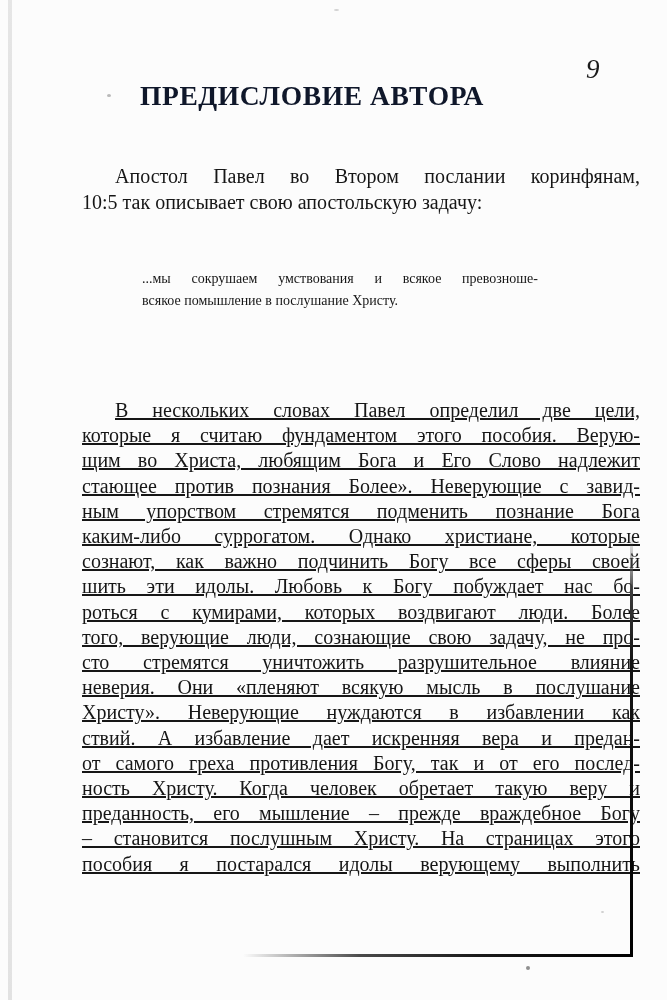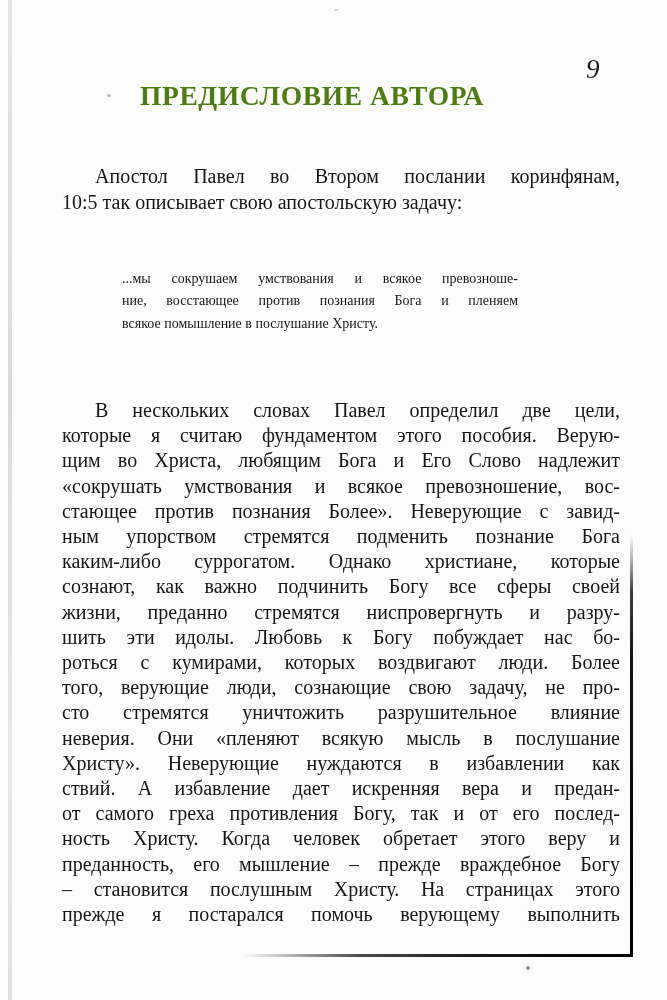--- a/index.html
+++ b/index.html
@@ -35,23 +35,23 @@
   }
   .title {
     position: absolute;
     left: 140px;
     top: 80px;
     margin: 0;
     font-size: 27.5px;
     font-weight: bold;
     letter-spacing: 0.6px;
     white-space: nowrap;
-    color: #4d7c0f;
+    color: #0f172a;
   }
-  .para { position: absolute; }
+  .para { position: absolute; margin-left: 20px; }
   .para .line {
     text-align: justify;
     text-align-last: justify;
   }
   .para:not(.justify-all) .line:last-child {
     text-align: right;
     text-align-last: left;
   }
   .indent-first .line:first-child {
     text-indent: 33px;
@@ -69,20 +69,21 @@
     width: 396px;
     font-size: 14px;
     line-height: 22.3px;
   }
   .body-text {
     left: 62px;
     top: 398px;
     width: 558px;
     font-size: 20px;
     line-height: 25.2px;
+    text-decoration: underline;
   }
   
   .border-right {
     position: absolute;
     left: 630px;
     top: 534px;
     width: 3px;
     height: 423px;
     background: linear-gradient(to bottom,
       rgba(0,0,0,0) 0%, rgba(90,90,90,0.45) 6%, #3a3a3a 14%, #141414 30%, #000 100%);
@@ -113,46 +114,43 @@
 
   <h1 class="title">ПРЕДИСЛОВИЕ АВТОРА</h1>
 
   <div class="para intro indent-first">
       <div class="line">Апостол Павел во Втором послании коринфянам,</div>
       <div class="line">10:5 так описывает свою апостольскую задачу:</div>
     </div>
 
   <div class="para quote">
       <div class="line">...мы сокрушаем умствования и всякое превозноше-</div>
-      <div class="line">ние, восстающее против познания Бога и пленяем</div>
       <div class="line">всякое помышление в послушание Христу.</div>
     </div>
 
   <div class="para body-text indent-first justify-all">
       <div class="line">В нескольких словах Павел определил две цели,</div>
       <div class="line">которые я считаю фундаментом этого пособия. Верую-</div>
       <div class="line">щим во Христа, любящим Бога и Его Слово надлежит</div>
-      <div class="line">«сокрушать умствования и всякое превозношение, вос-</div>
       <div class="line">стающее против познания Более». Неверующие с завид-</div>
       <div class="line">ным упорством стремятся подменить познание Бога</div>
       <div class="line">каким-либо суррогатом. Однако христиане, которые</div>
       <div class="line">сознают, как важно подчинить Богу все сферы своей</div>
-      <div class="line">жизни, преданно стремятся ниспровергнуть и разру-</div>
       <div class="line">шить эти идолы. Любовь к Богу побуждает нас бо-</div>
       <div class="line">роться с кумирами, которых воздвигают люди. Более</div>
       <div class="line">того, верующие люди, сознающие свою задачу, не про-</div>
       <div class="line">сто стремятся уничтожить разрушительное влияние</div>
       <div class="line">неверия. Они «пленяют всякую мысль в послушание</div>
       <div class="line">Христу». Неверующие нуждаются в избавлении как</div>
       <div class="line">ствий. А избавление дает искренняя вера и предан-</div>
       <div class="line">от самого греха противления Богу, так и от его послед-</div>
-      <div class="line">ность Христу. Когда человек обретает этого веру и</div>
+      <div class="line">ность Христу. Когда человек обретает такую веру и</div>
       <div class="line">преданность, его мышление – прежде враждебное Богу</div>
       <div class="line">– становится послушным Христу. На страницах этого</div>
-      <div class="line">прежде я постарался помочь верующему выполнить</div>
+      <div class="line">пособия я постарался идолы верующему выполнить</div>
     </div>
 
   <div class="border-right"></div>
   <div class="border-bottom"></div>
 
   <div class="speck speck-a"></div>
   <div class="speck speck-b"></div>
   <div class="speck speck-c"></div>
   <div class="speck speck-d"></div>
 

